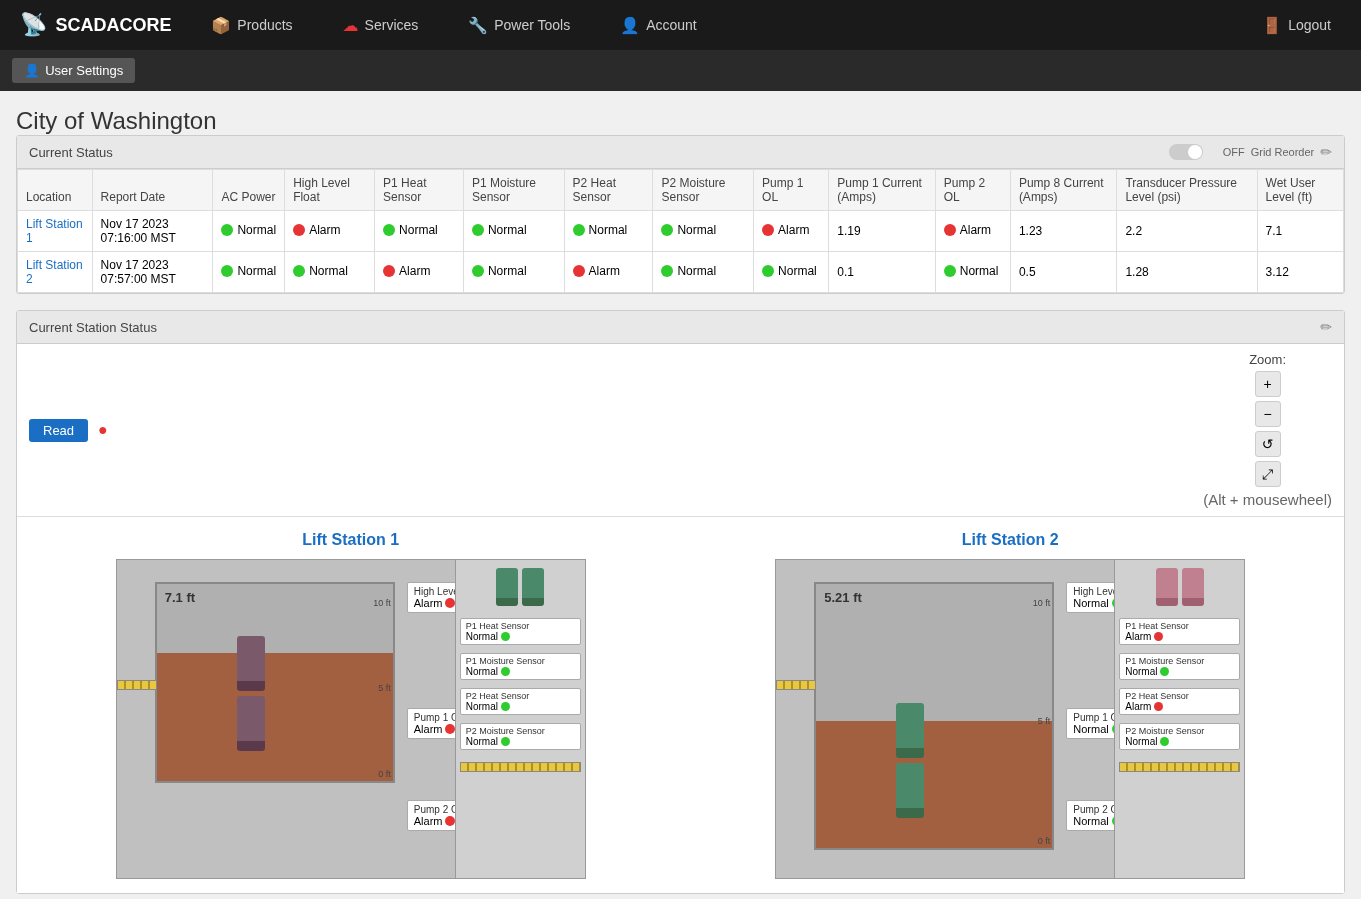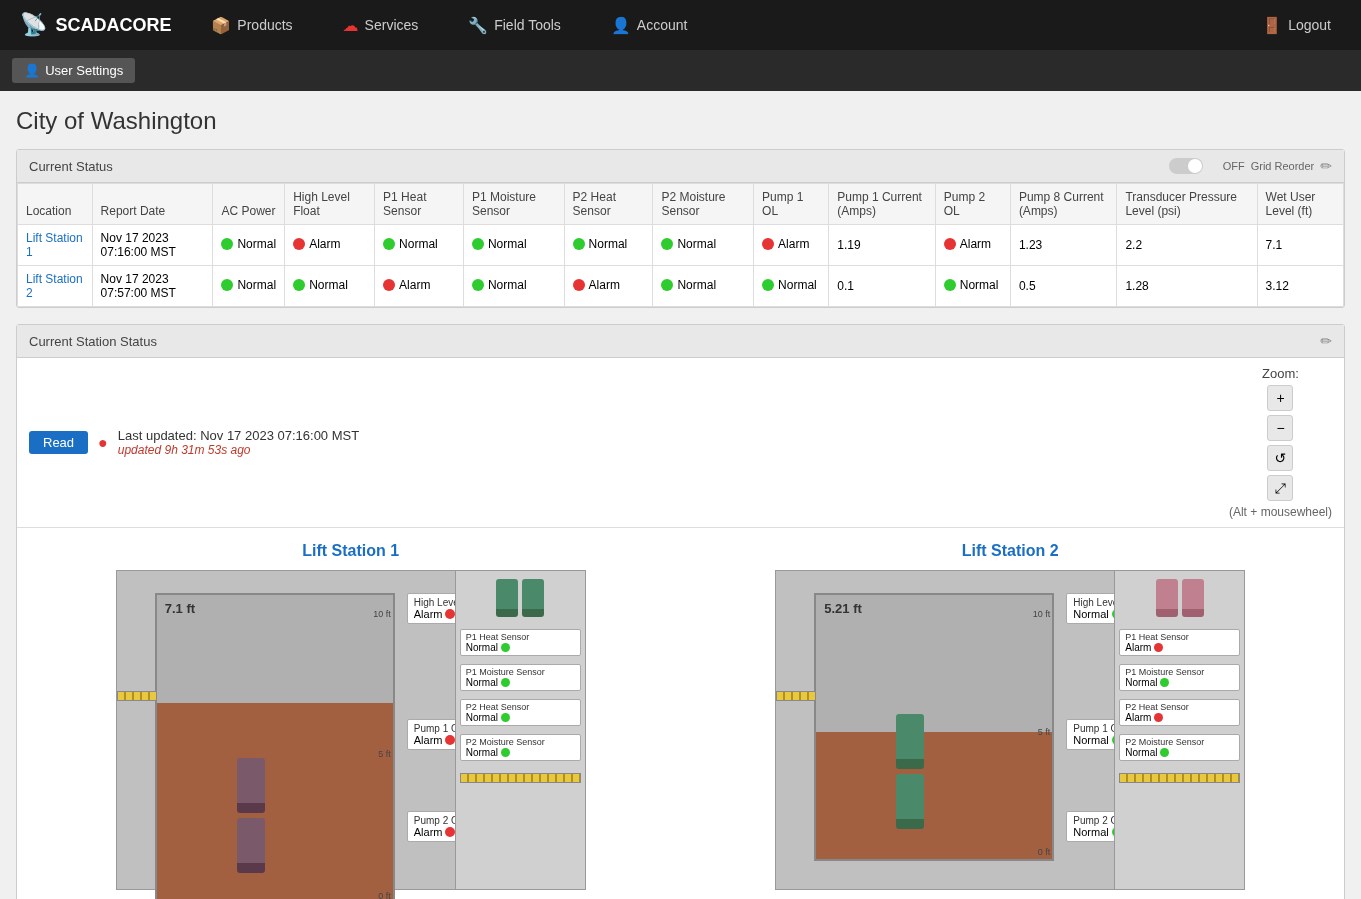--- a/index.html
+++ b/index.html
@@ -79,21 +79,20 @@
 
     
     .main-content {
       padding: 16px;
       background: #f0f0f0;
     }
     .page-title {
       font-size: 24px;
       font-weight: normal;
       color: #333;
-      margin-bottom: 14px;
     }
 
     
     .panel {
       background: white;
       border: 1px solid #ccc;
       border-radius: 3px;
       margin-bottom: 16px;
     }
     .panel-header {
@@ -204,21 +203,21 @@
       border: 1px solid #ccc;
       border-radius: 3px;
       width: 26px;
       height: 26px;
       cursor: pointer;
       font-size: 14px;
       display: flex;
       align-items: center;
       justify-content: center;
     }
-    .zoom-hint { font-size: 12px; color: #666; }
+    .zoom-hint { font-size: 15px; color: #666; }
 
     
     .diagram-area {
       padding: 14px;
       background: white;
       display: flex;
       gap: 20px;
     }
 
     
@@ -246,21 +245,21 @@
   <div class="nav-item">
     <span class="nav-icon">📦</span>
     <span>Products</span>
   </div>
   <div class="nav-item">
     <span class="nav-icon">☁</span>
     <span>Services</span>
   </div>
   <div class="nav-item">
     <span class="nav-icon">🔧</span>
-    <span>Field Tools</span>
+    <span>Power Tools</span>
   </div>
   <div class="nav-item">
     <span class="nav-icon">👤</span>
     <span>Account</span>
   </div>
   <div class="nav-spacer"></div>
   <div class="nav-item">
     <span class="nav-icon">🚪</span>
     <span>Logout</span>
   </div>
@@ -347,41 +346,37 @@
   </div>
 
   <div class="panel">
     <div class="panel-header">
       <span>Current Station Status</span>
       <span class="edit-icon">✏</span>
     </div>
     <div class="station-header-bar">
       <button class="read-btn">Read</button>
       <span style="color:#e63333;font-size:16px;">●</span>
-      <div>
-        <div class="last-updated">Last updated: Nov 17 2023 07:16:00 MST</div>
-        <div class="updated-ago">updated 9h 31m 53s ago</div>
-      </div>
       <div class="zoom-controls">
         <span>Zoom:</span>
         <button class="zoom-btn">+</button>
         <button class="zoom-btn">−</button>
         <button class="zoom-btn">↺</button>
         <button class="zoom-btn">⤢</button>
         <span class="zoom-hint">(Alt + mousewheel)</span>
       </div>
     </div>
 
     <div class="diagram-area">
 
       <div class="station-diagram">
         <div class="station-title">Lift Station 1</div>
         <div style="position:relative;width:470px;height:320px;background:#c0c0c0;border:1px solid #999;">
 
-          <div style="position:absolute;left:38px;top:22px;width:240px;height:312px;background:#b0b0b0;border:2px solid #888;">
+          <div style="position:absolute;left:38px;top:22px;width:240px;height:201px;background:#b0b0b0;border:2px solid #888;">
 
             <div style="position:absolute;bottom:0;left:0;right:0;height:65%;background:#a0522d;opacity:0.85;"></div>
 
             <div style="position:absolute;top:6px;left:8px;font-size:13px;color:#333;font-weight:bold;">7.1 ft</div>
 
             <div style="position:absolute;right:0;top:14px;font-size:9px;color:#444;padding-right:2px;">10 ft</div>
             <div style="position:absolute;right:0;top:50%;font-size:9px;color:#444;padding-right:2px;">5 ft</div>
             <div style="position:absolute;right:0;bottom:2px;font-size:9px;color:#444;padding-right:2px;">0 ft</div>
 
             <div style="position:absolute;bottom:90px;left:80px;">

